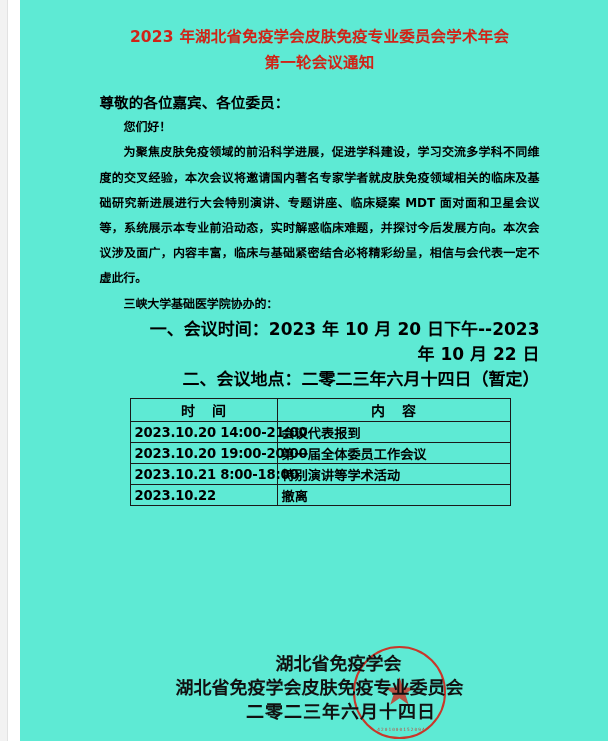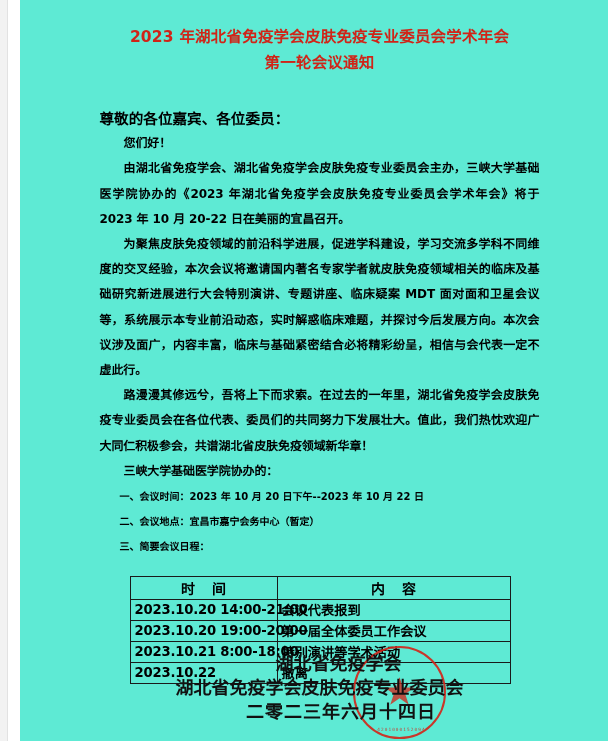--- a/index.html
+++ b/index.html
@@ -47,21 +47,21 @@
     color: #d02418;
     font-weight: bold;
     font-size: 15.5px;
     line-height: 26px;
     letter-spacing: 0.2px;
     white-space: nowrap;
   }
 
   
   .body-block {
-    margin: 16px auto;
+    margin: 0 auto;
     width: 440px;
     padding-top: 14px;
   }
   .para {
     font-size: 12px;
     font-weight: bold;
     line-height: 25.2px;
     text-align: justify;
     text-justify: inter-ideograph;
     margin: 0;
@@ -72,25 +72,26 @@
   }
   .salutation {
     font-size: 14.6px;
     font-weight: bold;
     line-height: 25.2px;
     margin: 0;
   }
 
   
   .item-line {
-    font-size: 10px;
+    font-size: 17px;
     font-weight: bold;
     line-height: 25.2px;
     margin: 0;
     text-indent: 2em;
+    text-align: right;
   }
 
   
   .table-wrap {
     margin: 6px auto 0 auto;
     width: 380px;
   }
   table.schedule {
     border-collapse: collapse;
     width: 380px;
@@ -191,27 +192,24 @@
 <div class="sheet">
 
   <div class="title-block">
     <div class="title-line">2023 年湖北省免疫学会皮肤免疫专业委员会学术年会</div>
     <div class="title-line">第一轮会议通知</div>
   </div>
 
   <div class="body-block">
     <p class="salutation">尊敬的各位嘉宾、各位委员：</p>
     <p class="para indent">您们好！</p>
-    <p class="para indent">由湖北省免疫学会、湖北省免疫学会皮肤免疫专业委员会主办，三峡大学基础医学院协办的《2023 年湖北省免疫学会皮肤免疫专业委员会学术年会》将于 2023 年 10 月 20-22 日在美丽的宜昌召开。</p>
     <p class="para indent">为聚焦皮肤免疫领域的前沿科学进展，促进学科建设，学习交流多学科不同维度的交叉经验，本次会议将邀请国内著名专家学者就皮肤免疫领域相关的临床及基础研究新进展进行大会特别演讲、专题讲座、临床疑案 MDT 面对面和卫星会议等，系统展示本专业前沿动态，实时解惑临床难题，并探讨今后发展方向。本次会议涉及面广，内容丰富，临床与基础紧密结合必将精彩纷呈，相信与会代表一定不虚此行。</p>
-    <p class="para indent">路漫漫其修远兮，吾将上下而求索。在过去的一年里，湖北省免疫学会皮肤免疫专业委员会在各位代表、委员们的共同努力下发展壮大。值此，我们热忱欢迎广大同仁积极参会，共谱湖北省皮肤免疫领域新华章！</p>
     <p class="para indent">三峡大学基础医学院协办的：</p>
     <p class="item-line">一、会议时间：2023 年 10 月 20 日下午--2023 年 10 月 22 日</p>
-    <p class="item-line">二、会议地点：宜昌市嘉宁会务中心（暂定）</p>
-    <p class="item-line">三、简要会议日程：</p>
+    <p class="item-line">二、会议地点：二零二三年六月十四日（暂定）</p>
   </div>
 
   <div class="table-wrap">
     <table class="schedule">
       <colgroup>
         <col class="col-time">
         <col class="col-content">
       </colgroup>
       <thead>
         <tr>

